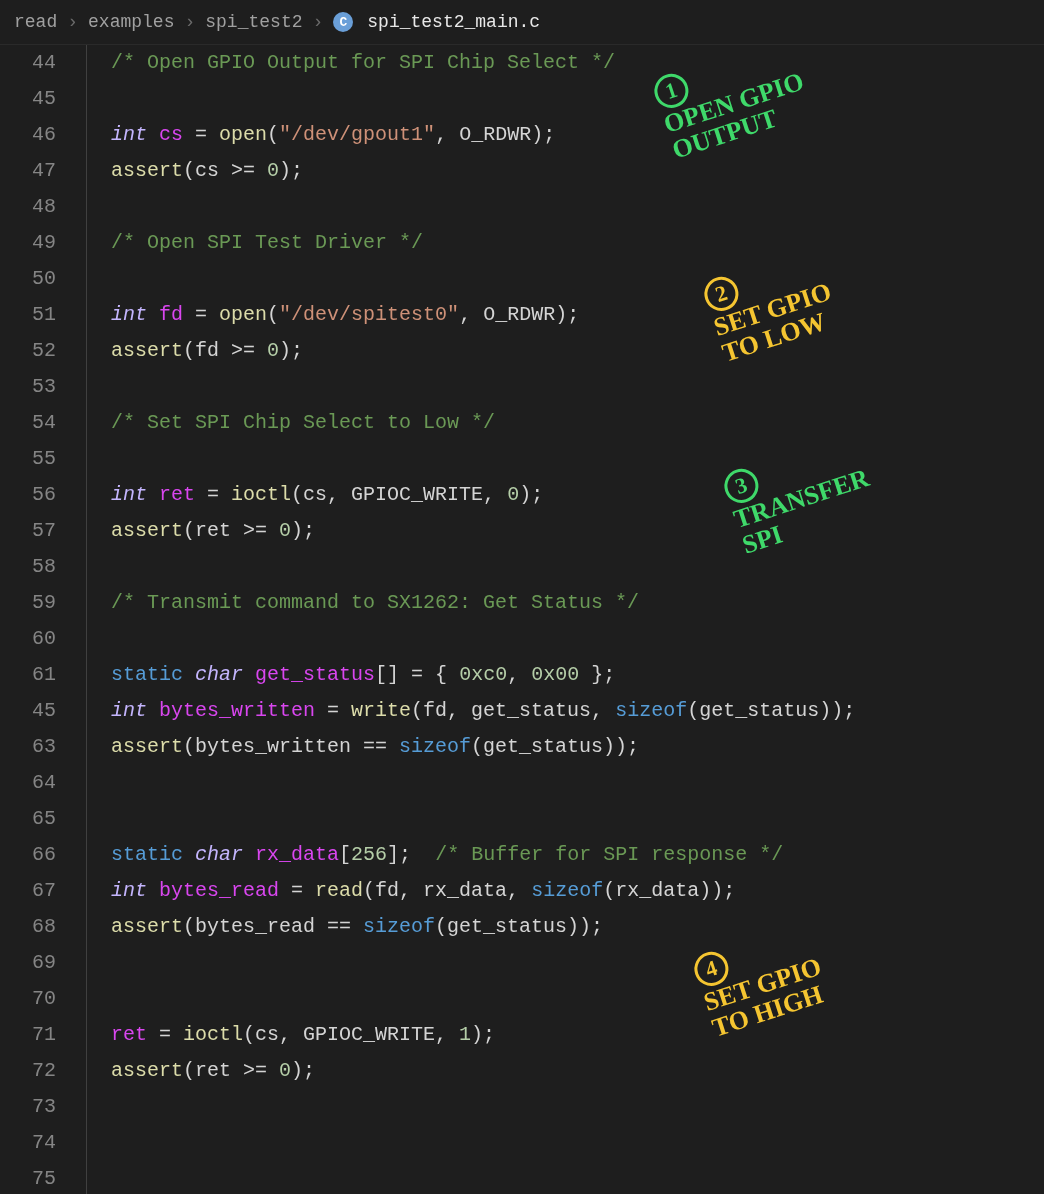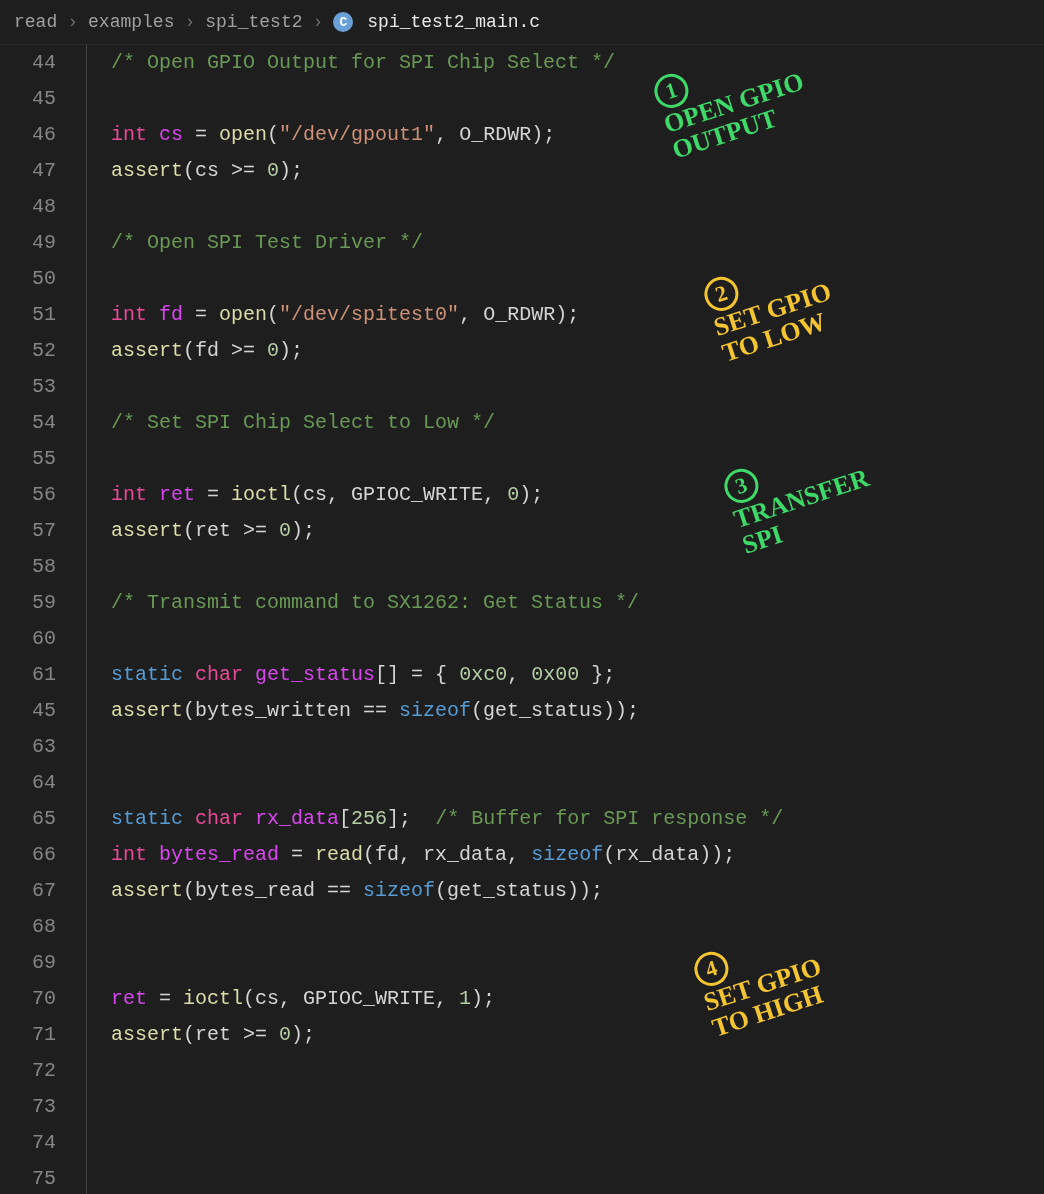--- a/index.html
+++ b/index.html
@@ -53,21 +53,21 @@
   }
   .gutter .ln { height: 36px; line-height: 36px; }
   .code {
     flex: 1;
     border-left: 1px solid #404040;
     padding-left: 24px;
   }
   .code .row { height: 36px; line-height: 36px; white-space: pre; }
   .tk-comment { color: #6a9955; }
   .tk-keyword { color: #569cd6; }
-  .tk-type { color: #ec4899; }
+  .tk-type { color: #c4b5fd; font-style: italic; }
   .tk-string { color: #ce9178; }
   .tk-func { color: #dcdcaa; }
   .tk-num { color: #b5cea8; }
   .tk-macro { color: #d4d4d4; text-align: center; }
   .tk-var { color: #d946ef; }
   .tk-op, .tk-punc { color: #d4d4d4; }
   .tk-sizeof { color: #569cd6; }
 
   
   .annot {
@@ -159,20 +159,21 @@
     <div class="row"><span class="tk-func">assert</span><span class="tk-punc">(fd &gt;= </span><span class="tk-num">0</span><span class="tk-punc">);</span></div>
     <div class="row"></div>
     <div class="row"><span class="tk-comment">/* Set SPI Chip Select to Low */</span></div>
     <div class="row"></div>
     <div class="row"><span class="tk-type">int</span> <span class="tk-var">ret</span><span class="tk-op"> = </span><span class="tk-func">ioctl</span><span class="tk-punc">(cs, GPIOC_WRITE, </span><span class="tk-num">0</span><span class="tk-punc">);</span></div>
     <div class="row"><span class="tk-func">assert</span><span class="tk-punc">(ret &gt;= </span><span class="tk-num">0</span><span class="tk-punc">);</span></div>
     <div class="row"></div>
     <div class="row"><span class="tk-comment">/* Transmit command to SX1262: Get Status */</span></div>
     <div class="row"></div>
     <div class="row"><span class="tk-keyword">static</span> <span class="tk-type">char</span> <span class="tk-var">get_status</span><span class="tk-punc">[]</span><span class="tk-op"> = { </span><span class="tk-num">0xc0</span><span class="tk-punc">, </span><span class="tk-num">0x00</span><span class="tk-punc"> };</span></div>
+    <div class="row"><span class="tk-type">int</span> <span class="tk-var">bytes_written</span><span class="tk-op"> = </span><span class="tk-func">write</span><span class="tk-punc">(fd, get_status, </span><span class="tk-sizeof">sizeof</span><span class="tk-punc">(get_status));</span></div>
     <div class="row"><span class="tk-func">assert</span><span class="tk-punc">(bytes_written == </span><span class="tk-sizeof">sizeof</span><span class="tk-punc">(get_status));</span></div>
     <div class="row"></div>
     <div class="row"></div>
     <div class="row"><span class="tk-keyword">static</span> <span class="tk-type">char</span> <span class="tk-var">rx_data</span><span class="tk-punc">[</span><span class="tk-num">256</span><span class="tk-punc">];  </span><span class="tk-comment">/* Buffer for SPI response */</span></div>
     <div class="row"><span class="tk-type">int</span> <span class="tk-var">bytes_read</span><span class="tk-op"> = </span><span class="tk-func">read</span><span class="tk-punc">(fd, rx_data, </span><span class="tk-sizeof">sizeof</span><span class="tk-punc">(rx_data));</span></div>
     <div class="row"><span class="tk-func">assert</span><span class="tk-punc">(bytes_read == </span><span class="tk-sizeof">sizeof</span><span class="tk-punc">(get_status));</span></div>
     <div class="row"></div>
     <div class="row"></div>
     <div class="row"><span class="tk-var">ret</span><span class="tk-op"> = </span><span class="tk-func">ioctl</span><span class="tk-punc">(cs, GPIOC_WRITE, </span><span class="tk-num">1</span><span class="tk-punc">);</span></div>
     <div class="row"><span class="tk-func">assert</span><span class="tk-punc">(ret &gt;= </span><span class="tk-num">0</span><span class="tk-punc">);</span></div>

